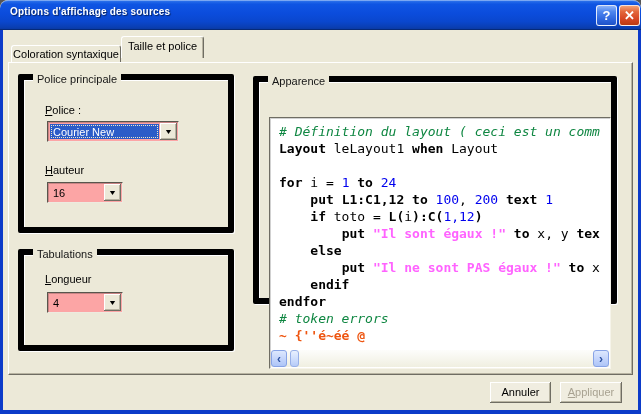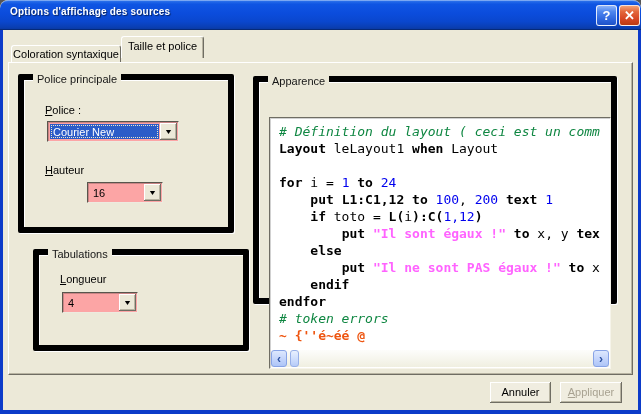--- a/index.html
+++ b/index.html
@@ -48,21 +48,21 @@
 
   
   .group {
     position:absolute; border:6px solid #000000; border-radius:2px;
     box-shadow:inset 1px 1px 0 #FFF, 1px 1px 0 #FFF;
   }
   .group-label {
     position:absolute; top:-7px; left:9px; background:#ECE9D8; padding:0 4px; color:#161616;
   }
   .g-police   { left:9px;  top:11px; width:216px; height:159px; }
-  .g-tabul    { left:24px;  top:186px; width:216px; height:102px; }
+  .g-tabul    { left:9px;  top:186px; width:216px; height:102px; }
   .g-apparence{ left:244px; top:13px; width:364px; height:228px; }
 
   .fldlabel { position:absolute; color:#000; }
   .ul-first::first-letter { text-decoration:underline; }
 
   
   .combo {
     position:absolute; height:21px; background:#fca5a5;
     border:1px solid; border-color:#58564D #EDEBE0 #EDEBE0 #58564D;
     box-shadow:inset 1px 1px 0 rgba(0,0,0,.2);
@@ -156,21 +156,21 @@
     <div class="group g-police">
       <div class="group-label">Police principale</div>
       <div class="fldlabel ul-first" style="left:21px; top:24px;">Police :</div>
       <div class="combo" style="left:23px; top:41px; width:132px;">
         <div class="combo-text selected">Courier New</div>
         <div class="combo-btn">
           <span class="dd-arrow">▼</span>
         </div>
       </div>
       <div class="fldlabel ul-first" style="left:21px; top:84px;">Hauteur</div>
-      <div class="combo" style="left:23px; top:102px; width:76px;margin-left:40px;">
+      <div class="combo" style="left:23px; top:102px; width:76px;">
         <div class="combo-text">16</div>
         <div class="combo-btn">
           <span class="dd-arrow">▼</span>
         </div>
       </div>
     </div>
 
     <div class="group g-tabul">
       <div class="group-label">Tabulations</div>
       <div class="fldlabel ul-first" style="left:21px; top:18px;">Longueur</div>

